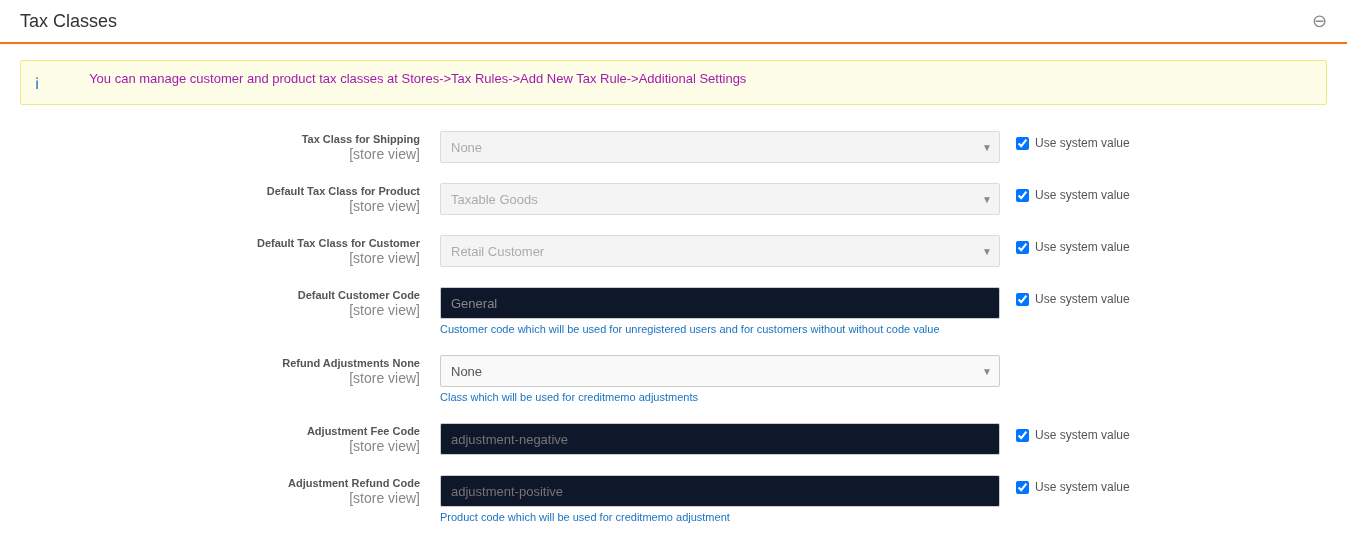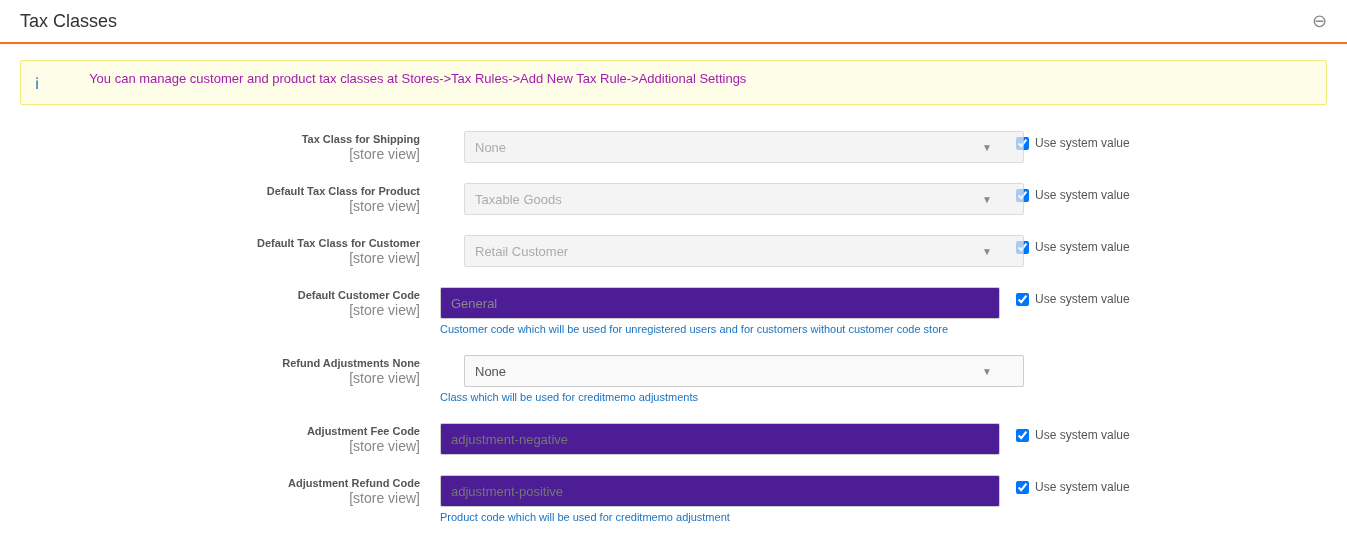--- a/index.html
+++ b/index.html
@@ -89,21 +89,20 @@
       padding: 6px 30px 6px 10px;
       border: 1px solid #ccc;
       border-radius: 2px;
       background: #f9f9f9;
       font-size: 13px;
       color: #555;
       appearance: none;
       -webkit-appearance: none;
       cursor: pointer;
       height: 32px;
-      margin-left: 24px;
     }
     .form-select:disabled {
       background: #f0f0f0;
       color: #888;
       cursor: not-allowed;
     }
     .select-arrow {
       position: absolute;
       right: 8px;
       top: 50%;
@@ -116,21 +115,21 @@
       width: 100%;
       padding: 6px 10px;
       border: 1px solid #ccc;
       border-radius: 2px;
       background: #f0f0f0;
       font-size: 13px;
       color: #888;
       height: 32px;
     }
     .form-input:disabled {
-      background: #4c1d95;
+      background: #0f172a;
       color: #888;
       cursor: not-allowed;
     }
     .hint-text {
       font-size: 11px;
       color: #1a73c1;
       margin-top: 4px;
     }
     .system-value-col {
       width: 160px;
@@ -225,21 +224,21 @@
       </div>
     </div>
 
     <div class="form-row">
       <div class="label-col">
         <span class="label-main">Default Customer Code</span>
         <span class="label-sub">[store view]</span>
       </div>
       <div class="input-col">
         <input type="text" class="form-input" disabled="" value="General" style="">
-        <div class="hint-text">Customer code which will be used for <span style="color:#1a73c1">unregistered users</span> and for customers without <span style="color:#1a73c1">customer code store</span></div>
+        <div class="hint-text">Customer code which will be used for <span style="color:#1a73c1">unregistered users</span> and for customers without <span style="color:#1a73c1">without code value</span></div>
       </div>
       <div class="system-value-col">
         <input type="checkbox" checked="" style="">
         <label>Use system value</label>
       </div>
     </div>
 
     <div class="form-row">
       <div class="label-col">
         <span class="label-main">Refund Adjustments None</span>

